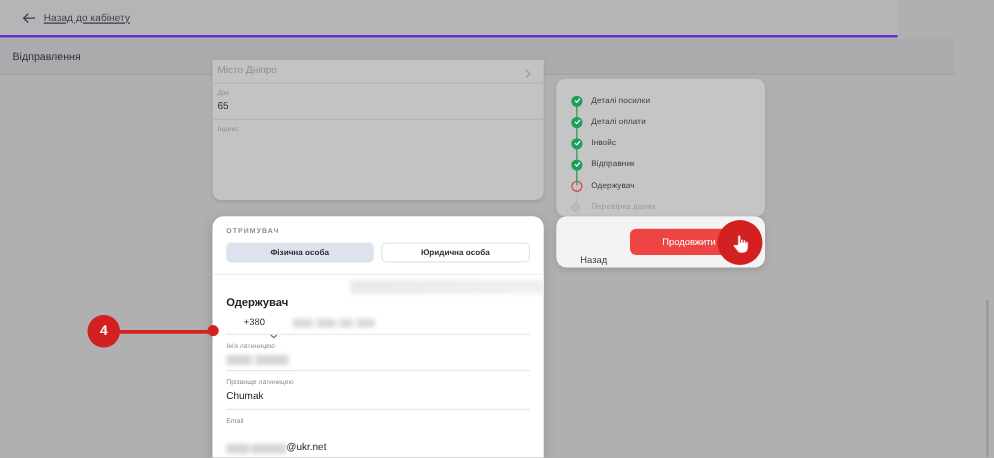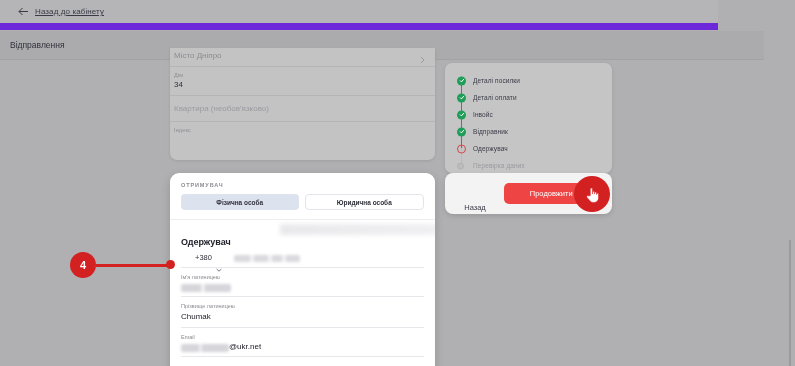--- a/index.html
+++ b/index.html
@@ -13,21 +13,21 @@
     position: relative;
     width: 795px; height: 366px;
     background: #b0b0b2;
   }
 
   
   .topbar {
     position: absolute; left: 0; top: 0;
     width: 718px; height: 30px;
     background: #b5b5b7;
-    border-bottom: 7px solid #6d28d9;
+    border-bottom: 2px solid #6d28d9;
     display: flex; align-items: center;
   }
   .back-link {
     display: flex; align-items: center; gap: 6px;
     margin-left: 18px;
     font-size: 8px; color: #3b3b47; letter-spacing: .1px;
   }
   .back-arrow { width: 11px; height: 9px; display: block; }
 
   
@@ -189,21 +189,21 @@
     filter: blur(1.6px);
   }
   .rfld { border-bottom: 1px solid #e7e8eb; padding: 5px 0 4px 0; position: relative; }
   .rfld-label { font-size: 5.5px; color: #8b8b92; line-height: 8px; }
   .rfld-value { font-size: 8px; color: #22222c; line-height: 13px; }
   .rfld-blur {
     height: 8px; width: 50px; margin-top: 3px; border-radius: 2px;
     background: linear-gradient(90deg,#d5d5da 0 20px,#f1f1f3 20px 24px,#d5d5da 24px 50px);
     filter: blur(1.8px);
   }
-  .email-row { display: flex; align-items: flex-end; }
+  .email-row { display: flex; align-items: flex-end; margin-top: 11px; }
   .email-blur {
     height: 8px; width: 48px; border-radius: 2px;
     background: linear-gradient(90deg,#d5d5da 0 18px,#eeeef0 18px 21px,#d5d5da 21px 48px);
     filter: blur(1.8px);
   }
   .email-tail { font-size: 8px; color: #22222c; line-height: 11px; }
 
   
   .callout { position: absolute; left: 70px; top: 192px; z-index: 30; }
   .callout-badge {
@@ -264,26 +264,23 @@
         <span class="chev-right">
           <svg viewBox="0 0 5 8" width="5" height="8" aria-hidden="true">
               <path d="M1 1 L4 4 L1 7" fill="none" stroke="#9a9a9f" stroke-width="1"></path>
             </svg>
         </span>
       </div>
 
 
       <div class="fld fld-line">
         <div class="fld-label">Дім</div>
-        <div class="fld-value">34</div>
-      </div>
-
-      <div class="fld fld-line">
-        <div class="fld-value faint" style="padding-top:7px;padding-bottom:6px">Квартира (необов'язково)</div>
-      </div>
+        <div class="fld-value">65</div>
+      </div>
+
 
       <div class="fld">
         <div class="fld-label">Індекс</div>
 
       </div>
 
     </div>
 
     <div class="stepper-card">
       <div class="steps">

